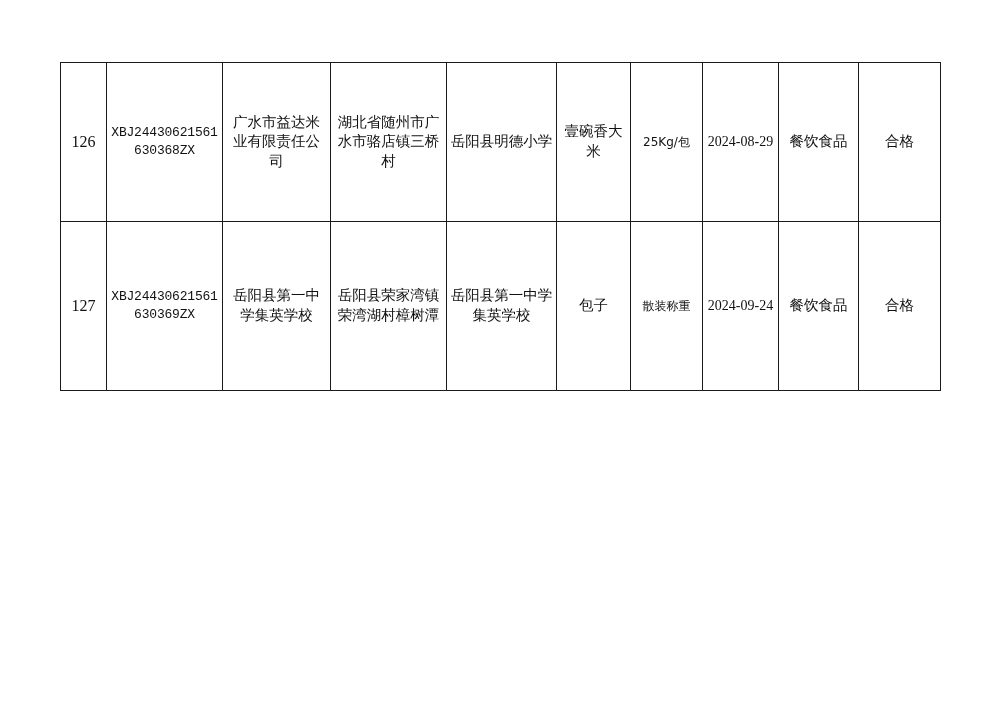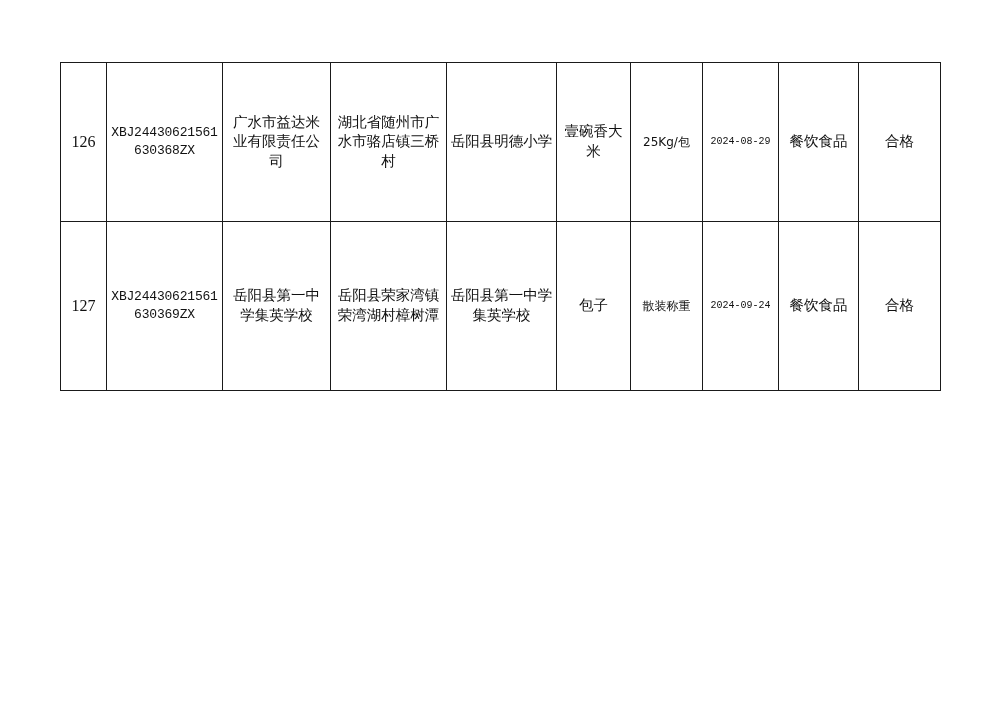--- a/index.html
+++ b/index.html
@@ -69,22 +69,22 @@
   }
   .cell-cn {
     font-size: 14.5px;
     font-family: "DejaVu Sans", sans-serif;
   }
   .cell-small {
     font-size: 12px;
     font-family: "DejaVu Sans", sans-serif;
   }
   .cell-date {
-    font-size: 10px;
-    font-family: Liberation Mono, monospace;
+    font-size: 14px;
+    font-family: Liberation Serif, serif;
   }
   tr.row-126 td { height: 150px; }
   tr.row-127 td { height: 160px; }
   tr.row-128 td { height: 160px; }
 </style>
 </head>
 <body>
 
 <div class="page">
   <div class="table-wrap">

